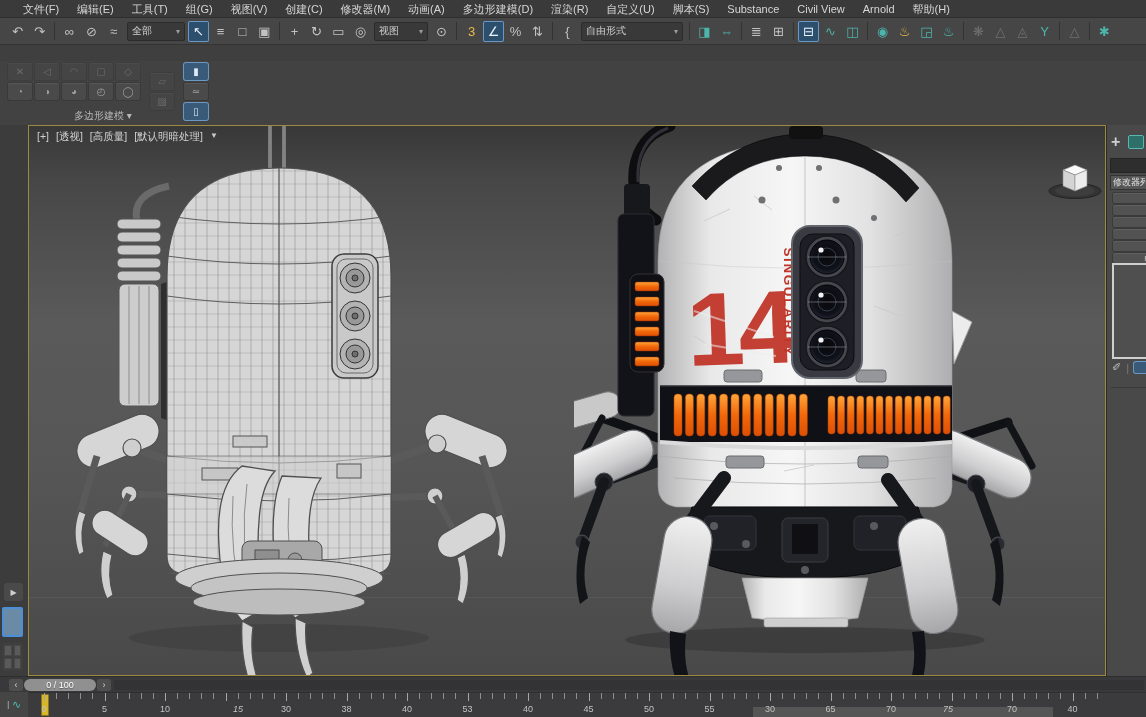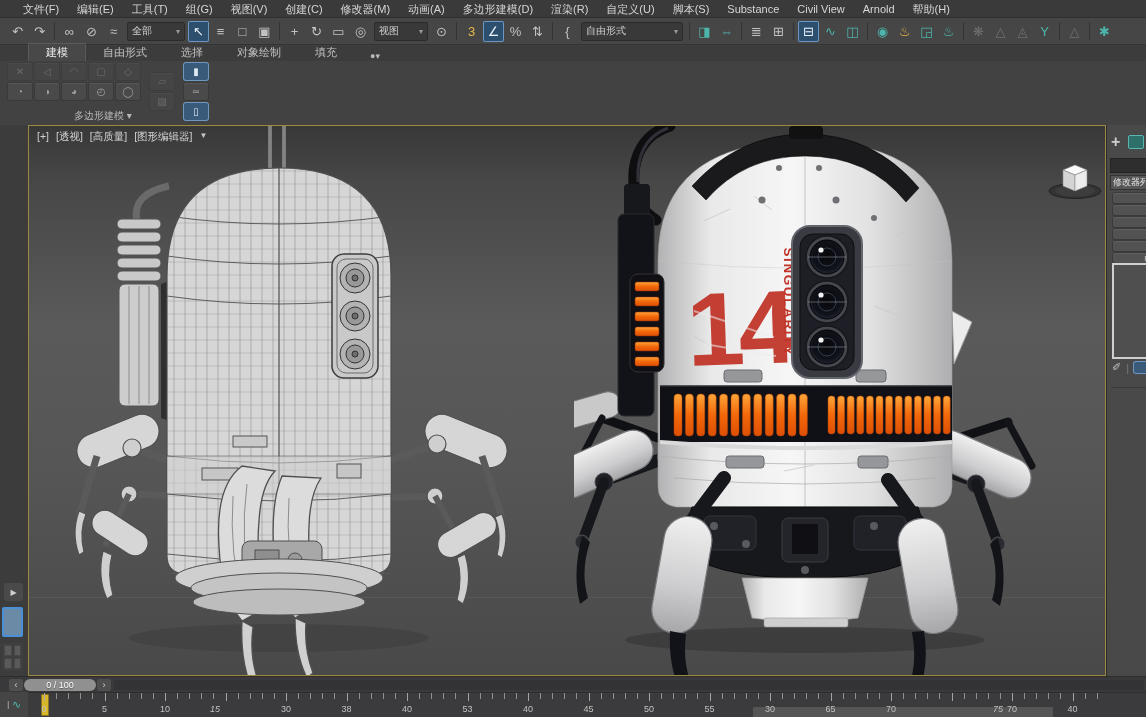--- a/index.html
+++ b/index.html
@@ -187,28 +187,20 @@
       <div class="tbtn disabled">❋</div>
       <div class="tbtn disabled">△</div>
       <div class="tbtn disabled">◬</div>
       <div class="tbtn" style="color: rgb(77, 182, 172);">Y</div>
       <div class="tsep"></div>
       <div class="tbtn disabled">△</div>
       <div class="tsep"></div>
       <div class="tbtn" style="color: rgb(77, 182, 172);">✱</div>
     </div>
 
-  <div class="abs ribbon-tabs">
-      <span class="rtab active">建模</span>
-      <span class="rtab">自由形式</span>
-      <span class="rtab">选择</span>
-      <span class="rtab">对象绘制</span>
-      <span class="rtab">填充</span>
-      <span class="ribbon-min">●▾</span>
-    </div>
   <div class="abs ribbon-body">
     <div class="rgroup">
       <div class="rcol">
         <div class="rrow" id="rb-row1">
             <div class="rbtn disabled">✕</div>
             <div class="rbtn disabled">◁</div>
             <div class="rbtn disabled">◠</div>
             <div class="rbtn disabled">▢</div>
             <div class="rbtn disabled">◇</div>
           </div>
@@ -243,21 +235,21 @@
         <div></div>
       </div>
   </div>
 
   <div class="abs viewport">
     <div class="horizon"></div>
     <div class="vp-label" id="vp-label">
         <span>[+]</span>
         <span>[透视]</span>
         <span>[高质量]</span>
-        <span>[图形编辑器]</span>
+        <span>[默认明暗处理]</span>
         <span class="funnel">▼</span>
       </div>
 
     <svg class="abs" style="left:8px;top:0;" width="548" height="549" viewBox="0 0 548 549">
       <defs>
         <pattern id="wfv" width="11" height="11" patternUnits="userSpaceOnUse">
           <path d="M5,0 V11" stroke="#737373" stroke-width="0.7"></path>
         </pattern>
         <pattern id="wfh" width="14" height="13" patternUnits="userSpaceOnUse">
           <path d="M0,6 H14" stroke="#7a7a7a" stroke-width="0.6"></path>
@@ -677,31 +669,31 @@
         <div class="tick" style="left: 996.1px;"></div>
         <div class="tick" style="left: 1008.2px;"></div>
         <div class="tick" style="left: 1020.3px;"></div>
         <div class="tick" style="left: 1032.4px;"></div>
         <div class="tick major" style="left: 1044.5px;"></div>
         <div class="tick" style="left: 1056.6px;"></div>
         <div class="tick" style="left: 1068.7px;"></div>
         <div class="rlabel" style="left: 16px;">0</div>
         <div class="rlabel" style="left: 76.5px;">5</div>
         <div class="rlabel" style="left: 137px;">10</div>
-        <div class="rlabel" style="left: 187px; font-style: italic;">15</div>
+        <div class="rlabel" style="left: 210px; font-style: italic;">15</div>
         <div class="rlabel" style="left: 258px;">30</div>
         <div class="rlabel" style="left: 318.5px;">38</div>
         <div class="rlabel" style="left: 379px;">40</div>
         <div class="rlabel" style="left: 439.5px;">53</div>
         <div class="rlabel" style="left: 500px;">40</div>
         <div class="rlabel" style="left: 560.5px;">45</div>
         <div class="rlabel" style="left: 621px;">50</div>
         <div class="rlabel" style="left: 681.5px;">55</div>
         <div class="rlabel" style="left: 742px;">30</div>
         <div class="rlabel" style="left: 802.5px;">65</div>
         <div class="rlabel" style="left: 863px;">70</div>
-        <div class="rlabel" style="left: 970px; font-style: italic;">75</div>
+        <div class="rlabel" style="left: 920px; font-style: italic;">75</div>
         <div class="rlabel" style="left: 984px;">70</div>
         <div class="rlabel" style="left: 1044.5px;">40</div>
       </div>
   </div>
 
 </div>
 
 </body></html>

